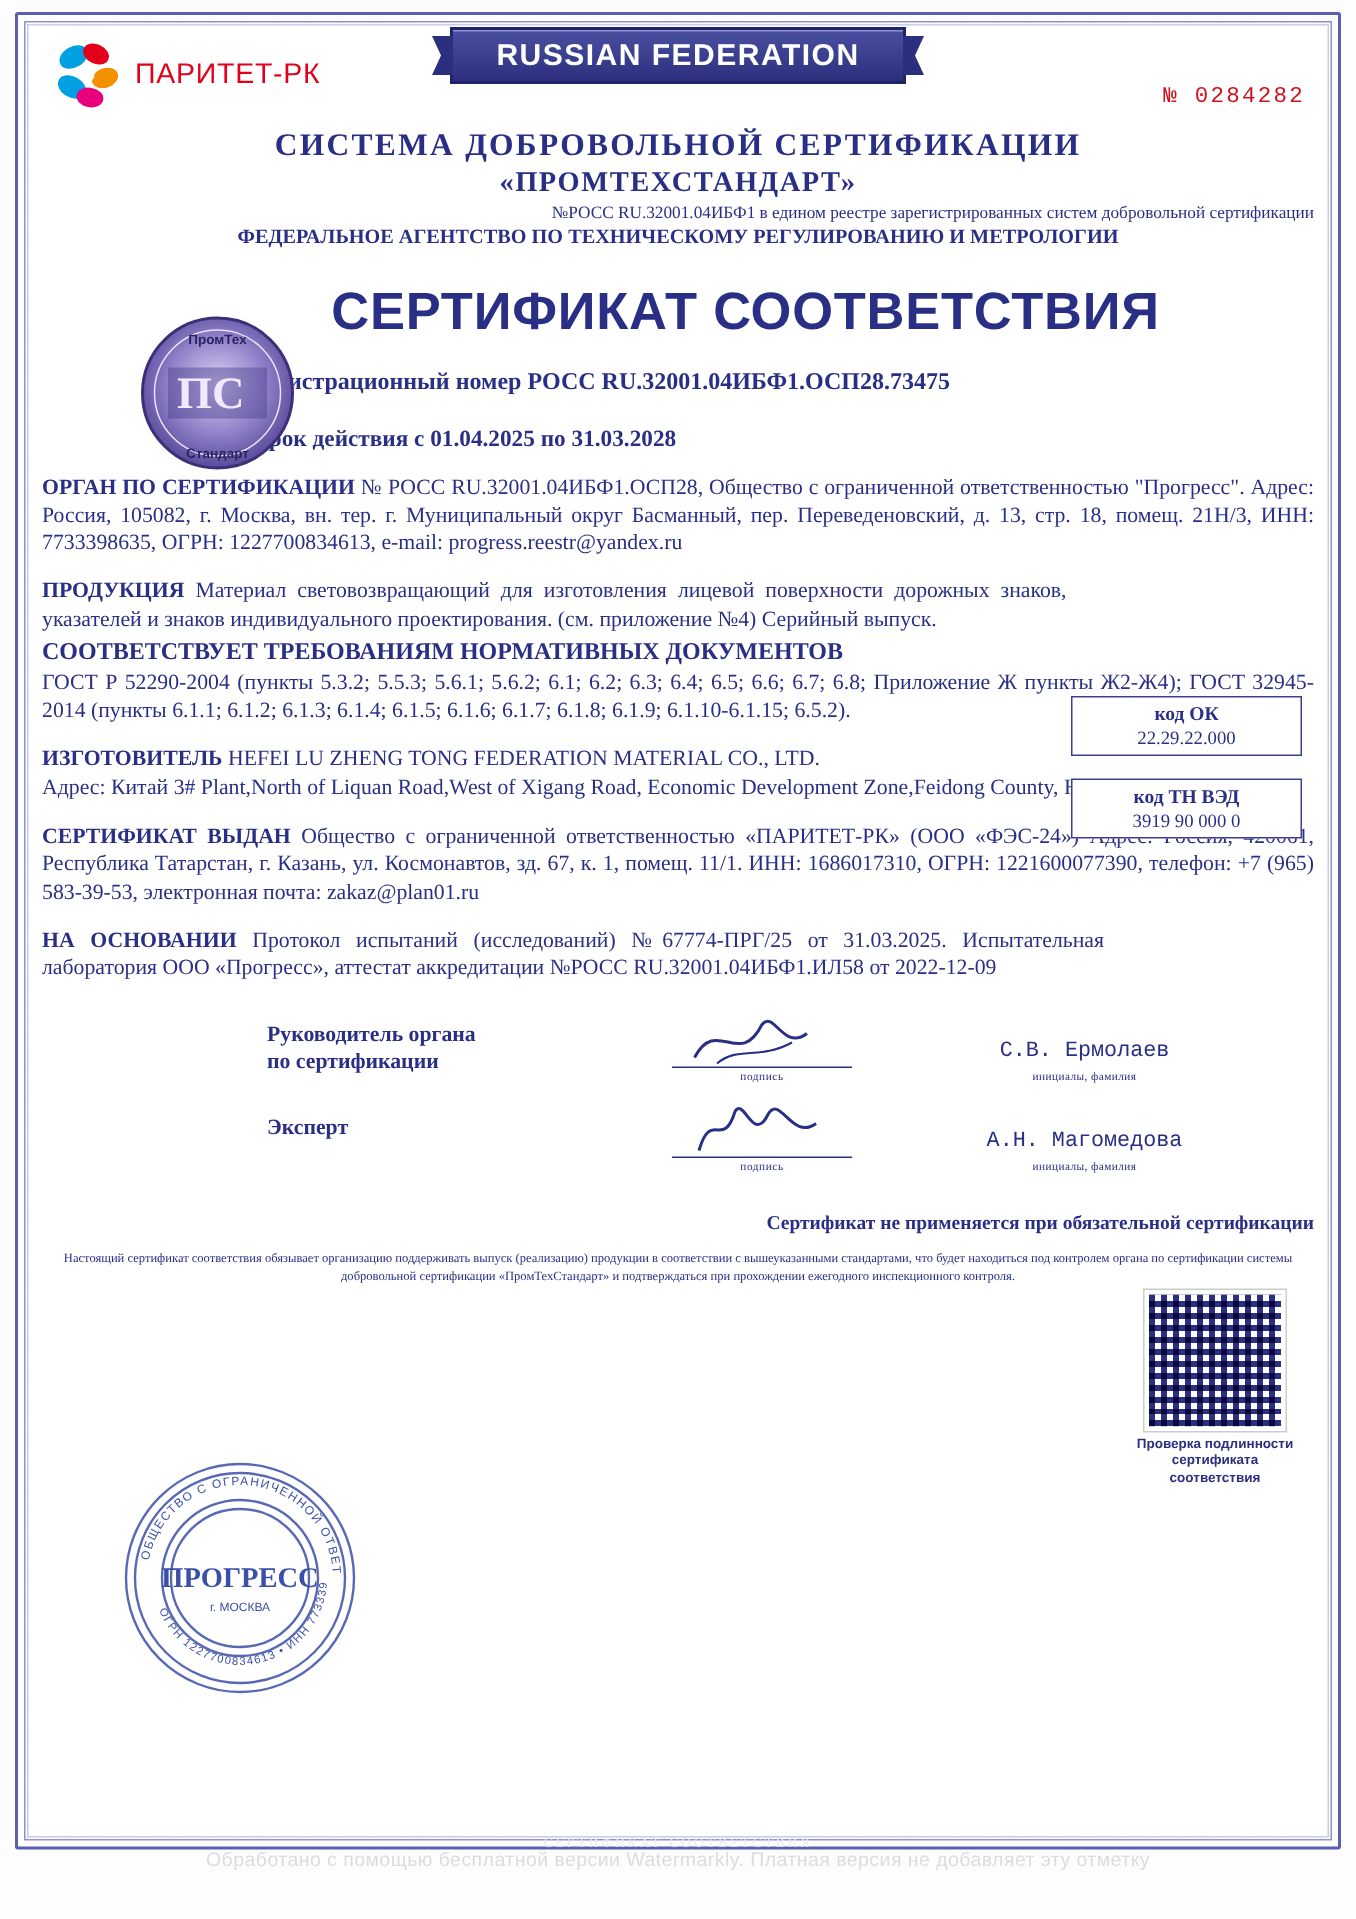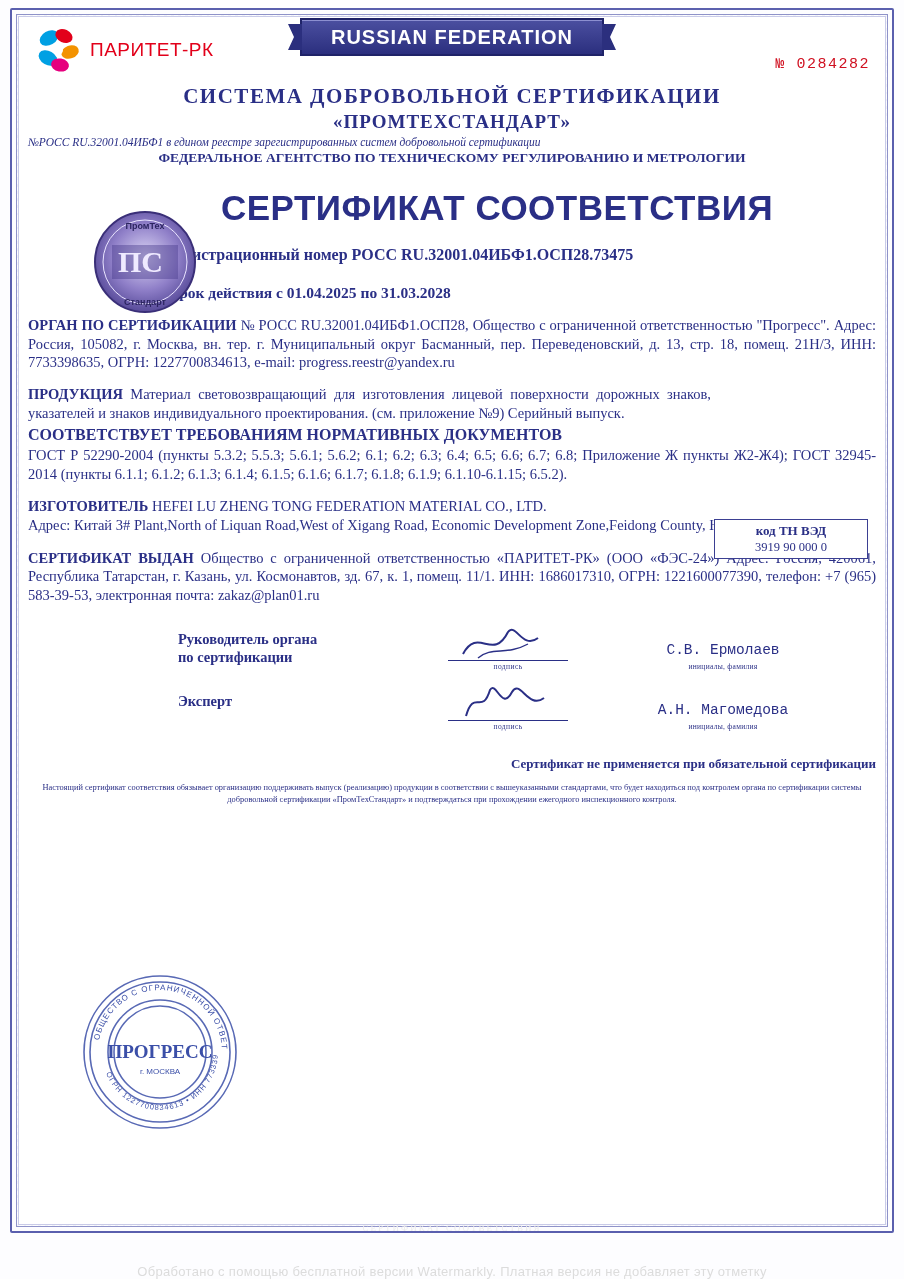--- a/index.html
+++ b/index.html
@@ -71,21 +71,21 @@
   }
 
   .sys-title{
     margin-top:62px;text-align:center;
     font-weight:bold;font-size:21px;letter-spacing:1.5px;line-height:1.2;
   }
   .sys-title2{
     text-align:center;font-weight:bold;font-size:19px;letter-spacing:1px;margin-top:2px;
   }
   .reg-line{
-    text-align:left;font-size:11.5px;margin-top:3px;font-style:italic;
+    text-align:right;font-size:11.5px;margin-top:3px;
   }
   .agency{
     text-align:center;font-weight:bold;font-size:13.5px;margin-top:2px;
   }
 
   .big-title{
     text-align:center;font-family:"Liberation Sans", sans-serif;
     font-weight:bold;font-size:35px;letter-spacing:.5px;margin-top:22px;
     padding-left:90px;
   }
@@ -159,21 +159,21 @@
 
   .footer-note{
     text-align:right;font-size:13px;font-weight:bold;margin-top:6px;
   }
   .fine-print{
     margin-top:10px;font-size:8.4px;line-height:1.45;text-align:center;
     padding:0 6px;
   }
 
   .watermark-bottom{
-    position:absolute;left:0;right:0;bottom:0;text-align:center;
+    position:absolute;left:0;right:0;bottom:32px;text-align:center;
     font-family:"Liberation Sans", sans-serif;
     font-size:13px;color:#dcdcdc;letter-spacing:.3px;
   }
   .wm-faint{
     position:absolute;left:0;right:0;bottom:46px;text-align:center;
     font-size:9px;color:#ececec;letter-spacing:2px;
   }
 </style>
 </head>
 <body>
@@ -237,44 +237,56 @@
     <div class="reg-number">Регистрационный номер РОСС RU.32001.04ИБФ1.ОСП28.73475</div>
     <div class="validity">Срок действия с 01.04.2025 по 31.03.2028</div>
 
     <div class="sec">
       <span class="sec-head">ОРГАН ПО СЕРТИФИКАЦИИ</span>
       <span>№ РОСС RU.32001.04ИБФ1.ОСП28, Общество с ограниченной ответственностью "Прогресс". Адрес: Россия, 105082, г. Москва, вн. тер. г. Муниципальный округ Басманный, пер. Переведеновский, д. 13, стр. 18, помещ. 21Н/3, ИНН: 7733398635, ОГРН: 1227700834613, e-mail: progress.reestr@yandex.ru</span>
     </div>
 
     <div class="sec narrow">
       <span class="sec-head">ПРОДУКЦИЯ</span>
-      <span>Материал световозвращающий для изготовления лицевой поверхности дорожных знаков, указателей и знаков индивидуального проектирования. (см. приложение №9) Серийный выпуск.</span>
-    </div>
-
+      <span>Материал световозвращающий для изготовления лицевой поверхности дорожных знаков, указателей и знаков индивидуального проектирования. (см. приложение №4) Серийный выпуск.</span>
+    </div>
+
+    <div class="codebox" id="code-ok">
+      <b>код ОК</b><br>
+      <span>22.29.22.000</span>
+    </div>
     <div class="codebox" id="code-tnved">
       <b>код ТН ВЭД</b><br>
       <span>3919 90 000 0</span>
     </div>
 
     <div class="norm-head">СООТВЕТСТВУЕТ ТРЕБОВАНИЯМ НОРМАТИВНЫХ ДОКУМЕНТОВ</div>
     <div class="sec" style="margin-top:2px">ГОСТ Р 52290-2004 (пункты 5.3.2; 5.5.3; 5.6.1; 5.6.2; 6.1; 6.2; 6.3; 6.4; 6.5; 6.6; 6.7; 6.8; Приложение Ж пункты Ж2-Ж4); ГОСТ 32945-2014 (пункты 6.1.1; 6.1.2; 6.1.3; 6.1.4; 6.1.5; 6.1.6; 6.1.7; 6.1.8; 6.1.9; 6.1.10-6.1.15; 6.5.2).</div>
 
     <div class="sec">
       <span class="sec-head">ИЗГОТОВИТЕЛЬ</span>
       <span>HEFEI LU ZHENG TONG FEDERATION MATERIAL CO., LTD.</span>
     </div>
     <div class="sec" style="margin-top:1px">Адрес: Китай 3# Plant,North of Liquan Road,West of Xigang Road, Economic Development Zone,Feidong County, Hefei City,China</div>
 
     <div class="sec">
       <span class="sec-head">СЕРТИФИКАТ ВЫДАН</span>
       <span>Общество с ограниченной ответственностью «ПАРИТЕТ-РК» (ООО «ФЭС-24») Адрес: Россия, 420061, Республика Татарстан, г. Казань, ул. Космонавтов, зд. 67, к. 1, помещ. 11/1. ИНН: 1686017310, ОГРН: 1221600077390, телефон: +7 (965) 583-39-53, электронная почта: zakaz@plan01.ru</span>
     </div>
 
-
-
+    <div class="sec" style="padding-right:140px">
+      <span class="sec-head">НА ОСНОВАНИИ</span>
+      <span>Протокол испытаний (исследований) №67774-ПРГ/25 от 31.03.2025. Испытательная лаборатория ООО «Прогресс», аттестат аккредитации №РОСС RU.32001.04ИБФ1.ИЛ58 от 2022-12-09</span>
+    </div>
+
+
+    <div class="qr-wrap">
+      <div class="qr"></div>
+      <div class="qr-cap">Проверка подлинности сертификата соответствия</div>
+    </div>
 
     <div class="sign-area">
       <div class="sign-row">
         <div class="sign-label">
           <span>Руководитель органа</span><br>
           <span>по сертификации</span>
         </div>
         <svg width="90" height="40" viewBox="0 0 90 40" style="position:absolute;left:430px;top:-6px">
           <path d="M5 30 C20 2, 35 38, 50 8 C58 -2, 64 26, 80 14" fill="none" stroke="#2a2f86" stroke-width="2"></path>
           <path d="M20 34 C34 22, 48 32, 70 20" fill="none" stroke="#2a2f86" stroke-width="1.4"></path>

